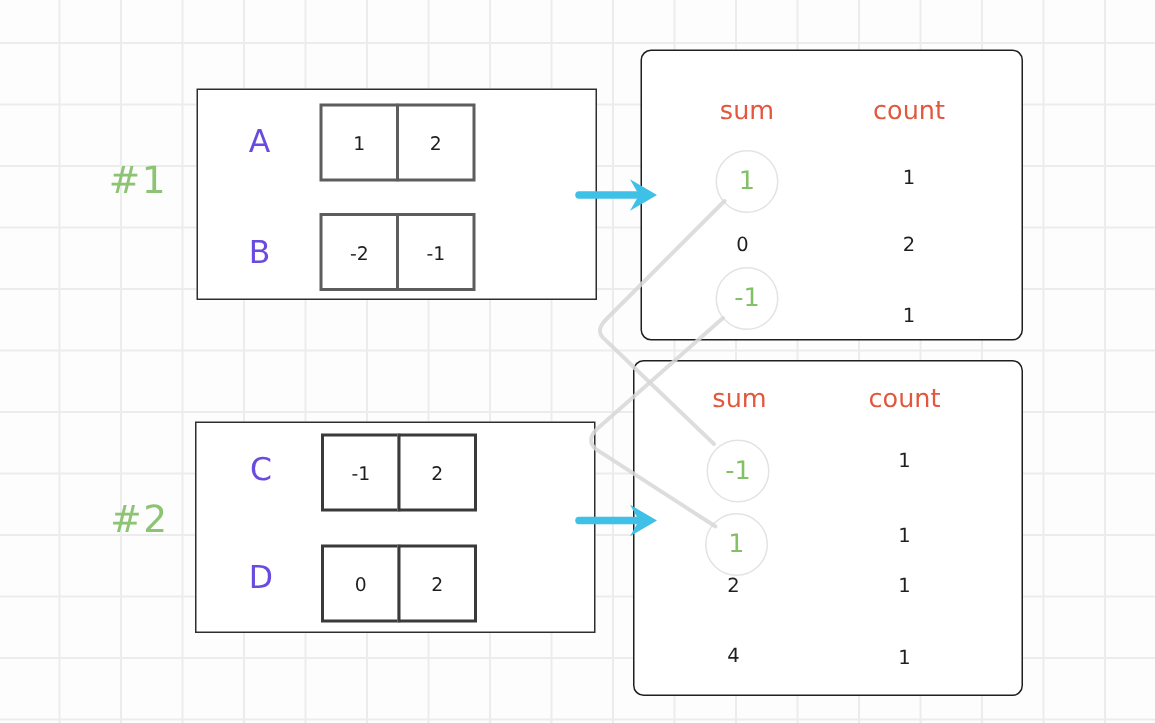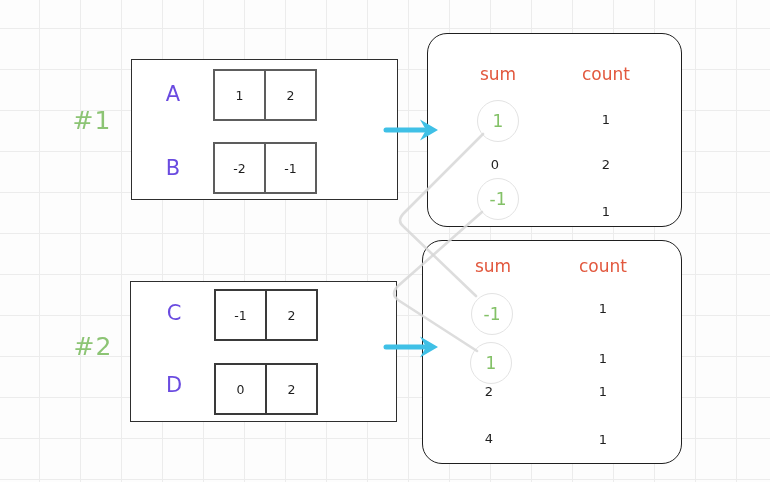--- a/index.html
+++ b/index.html
@@ -43,21 +43,21 @@
     background: #ffffff;
     display: flex; align-items: center; justify-content: center;
     font-size: 12.5px; color: #1e1e1e;
   }
   .cell.c2 { margin-left: -2px; }
   .cellpair.dark .cell { border-color: #3a3a3a; }
   .sum-table {
     position: absolute;
     background: #ffffff;
     border: 1.7px solid #1f1f1f;
-    border-radius: 20px;
+    border-radius: 7px;
   }
   .th {
     position: absolute; transform: translate(-50%,-50%);
     color: #e2583e; font-size: 17px; font-weight: 500;
   }
   .sumval, .countval {
     position: absolute; transform: translate(-50%,-50%);
     font-size: 13px; color: #1f1f1f;
   }
   .sumval.circled {

